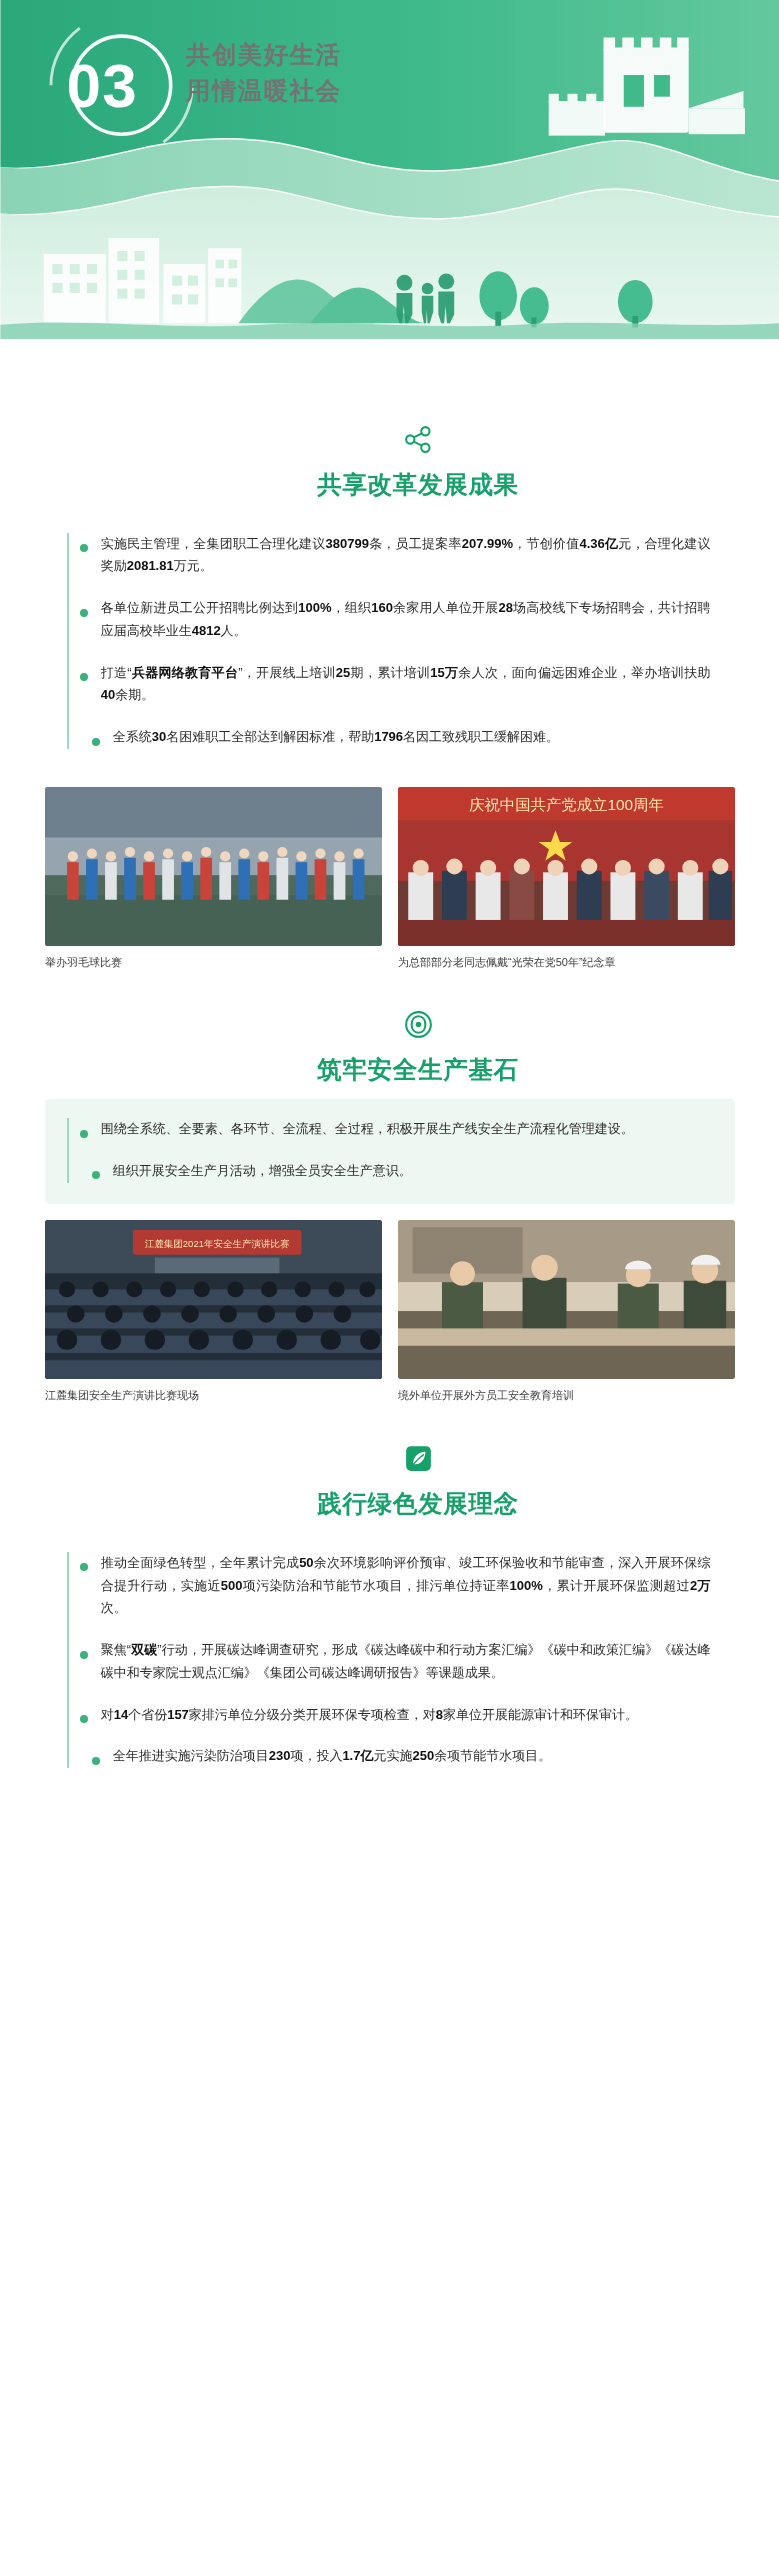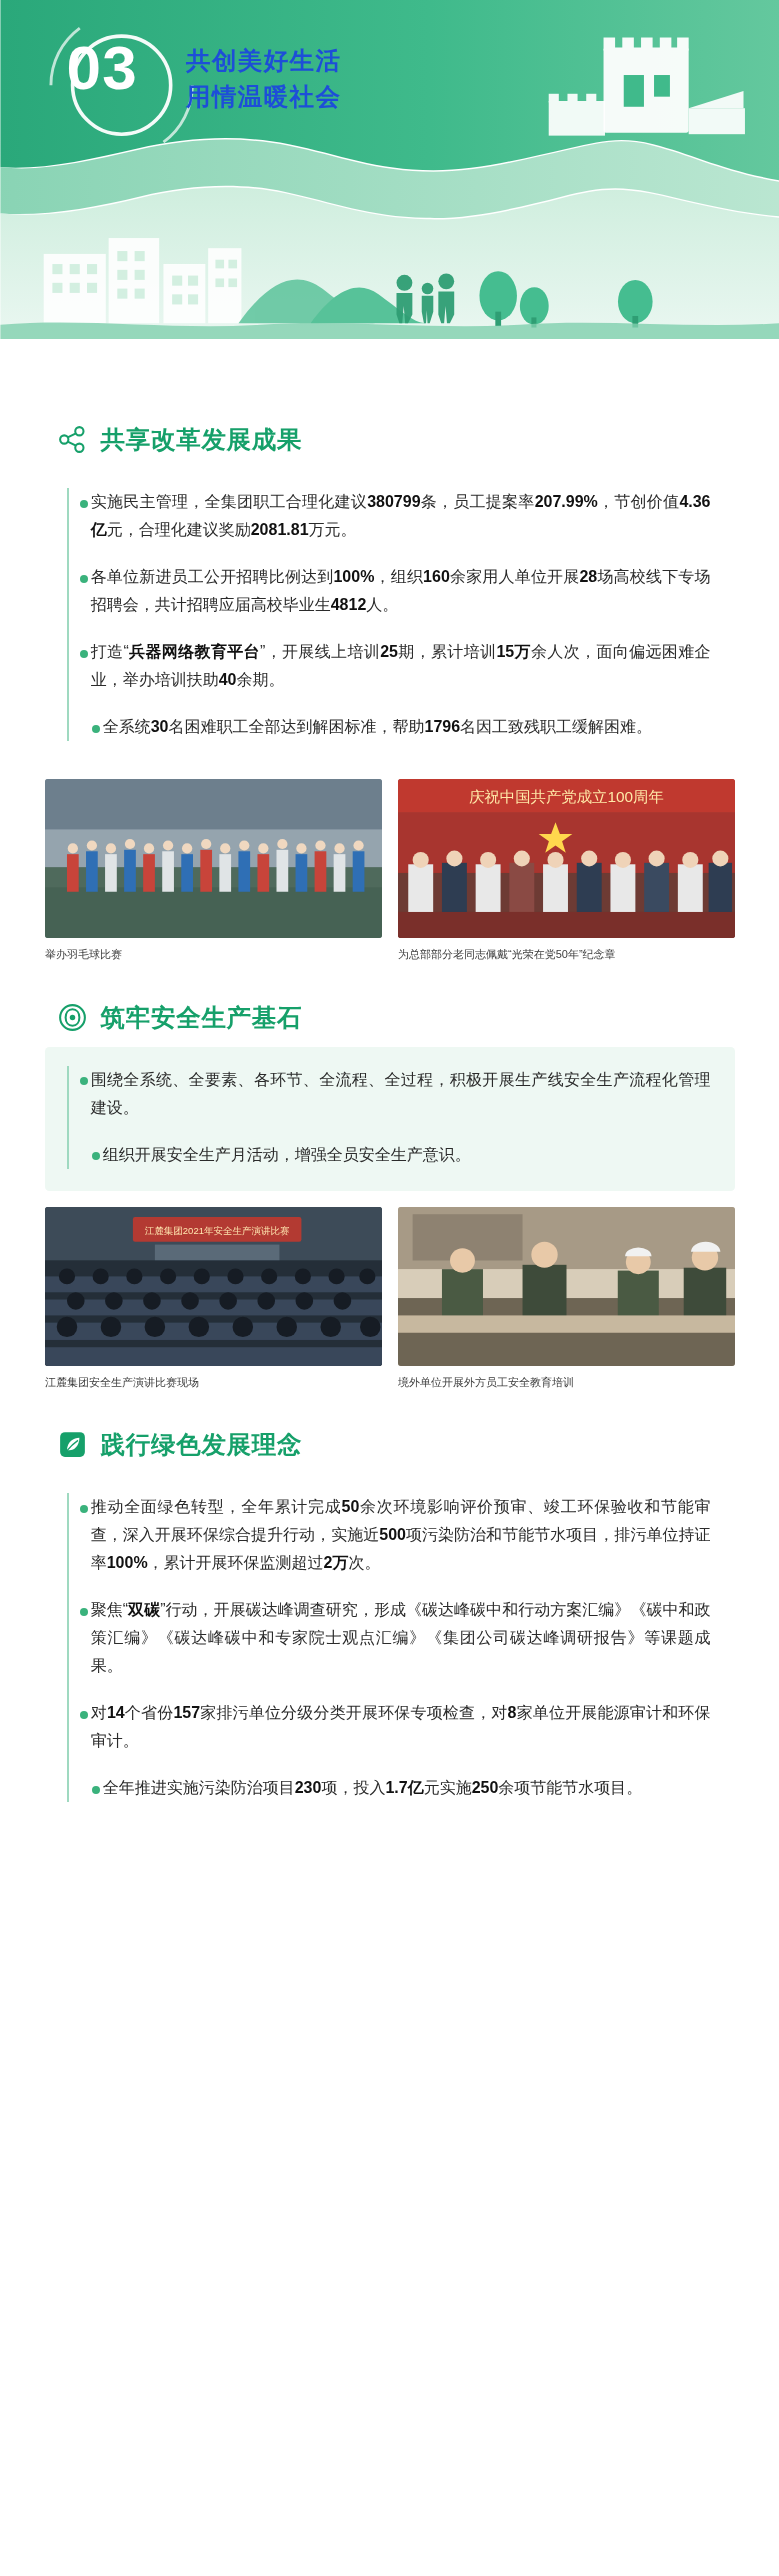--- a/index.html
+++ b/index.html
@@ -22,55 +22,56 @@
     width: 780px;
     height: 404px;
     background: #ffffff;
     overflow: hidden;
   }
   .hero-svg { position: absolute; left: 0; top: 0; }
 
   .hero-num-wrap {
     position: absolute;
     left: 52px;
-    top: 30px;
+    top: 48px;
     width: 137px;
     height: 101px;
   }
   .hero-num {
     position: absolute;
     left: 14.4px; top: 7.2px;
     font-size: 62px;
     font-weight: bold;
     color: #ffffff;
     letter-spacing: 1.4px;
     font-family: "Liberation Sans", sans-serif;
     line-height: 1;
   }
   .hero-title {
     position: absolute;
     left: 186px;
-    top: 43px;
-    color: #1d4ed8;
+    top: 37px;
+    color: #737373;
     font-size: 24.5px;
     font-weight: bold;
     line-height: 1.45;
     letter-spacing: 1.4px;
   }
 
   
   .section { position: relative; width: 780px; }
 
   .sec-head {
     display: flex;
     align-items: center;
     gap: 11.6px;
     padding: 0 0 0 56px;
     margin-top: 19px;
     margin-bottom: 13px;
+    flex-direction: column;
   }
   .sec-head .sec-icon {
     width: 33px; height: 33px;
     flex: 0 0 33px;
     display: block;
   }
   .sec-head .sec-title {
     font-size: 24.5px;
     font-weight: bold;
     color: #16a06a;
@@ -86,23 +87,23 @@
 
   ul.bullets {
     list-style: none;
     margin: 0; padding: 0;
     border-left: 2.2px solid #9fd9c0;
     padding-left: 0;
   }
 
   ul.bullets li {
     position: relative;
-    padding-left: 22px;
+    padding-left: 32px;
     margin-bottom: 19px;
-    font-size: 16px;
+    font-size: 13px;
     line-height: 1.75;
     color: #2b2b2b;
     text-align: justify;
   }
   ul.bullets li:last-child { margin-bottom: 2.9px; margin-left: 12px; }
   ul.bullets li::before {
     content: "";
     position: absolute;
     left: 11.6px;
     top: 11.6px;

